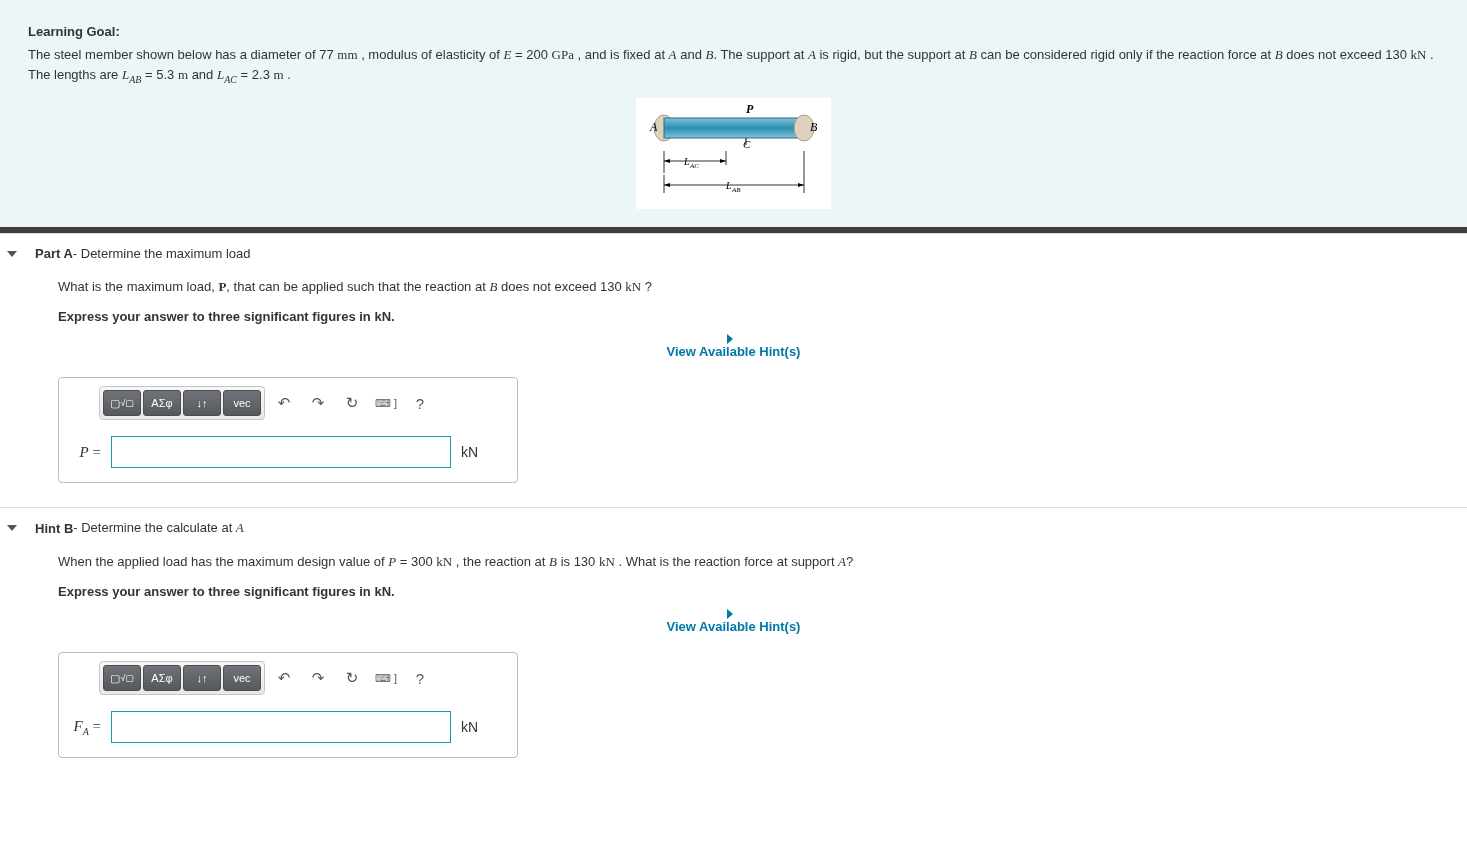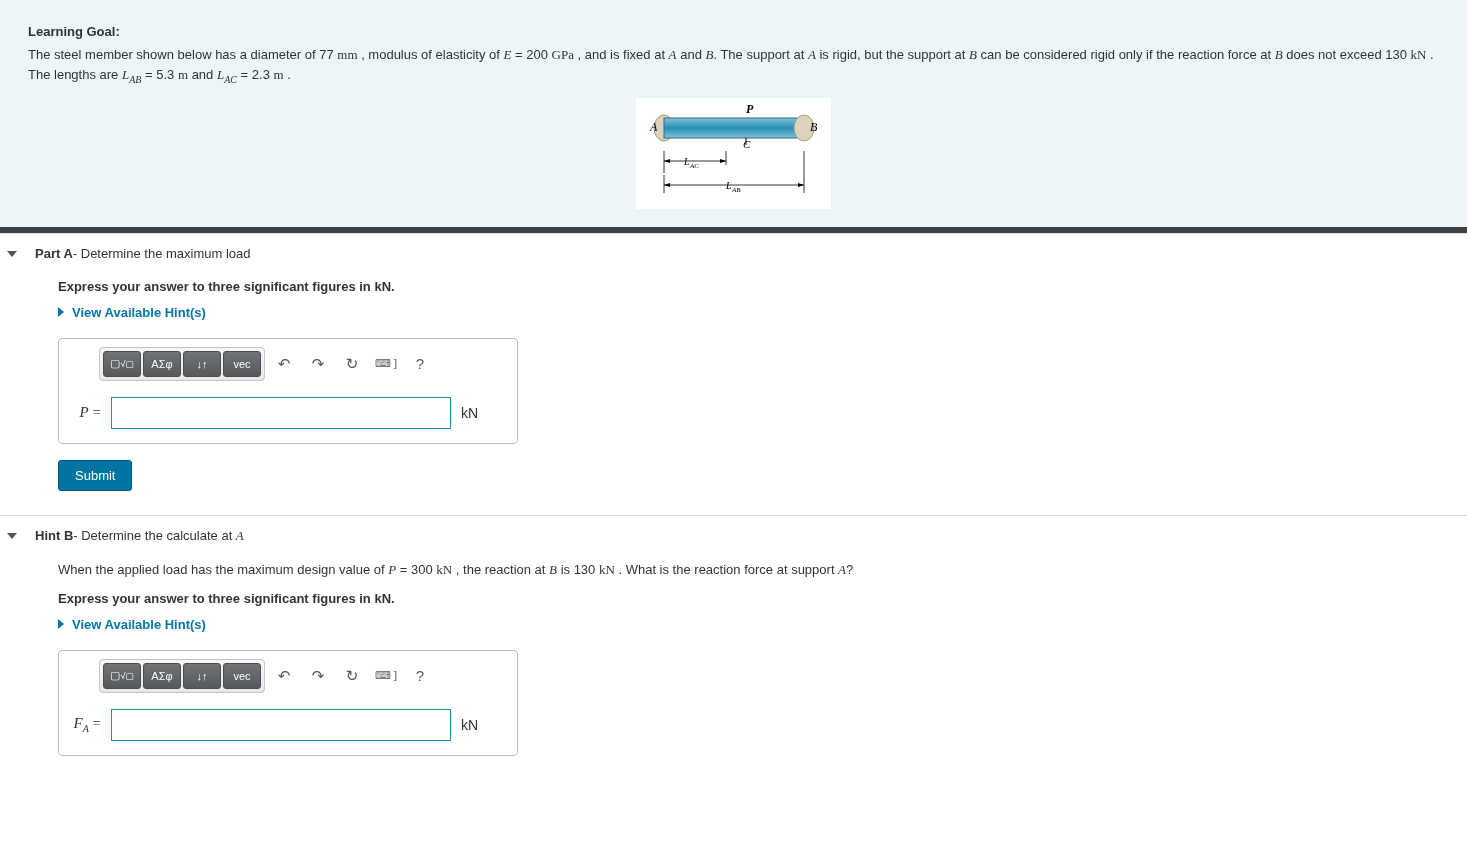--- a/index.html
+++ b/index.html
@@ -14,21 +14,21 @@
 .figure { display: inline-block; background: #fff; padding: 5px 10px 8px; }
 .fig-svg { width: 175px; height: 95px; }
 .part { border-top: 1px solid #e0e0e0; }
 .part-header { display: flex; align-items: center; padding: 12px 7px; font-size: 13px; }
 .part-arrow { width: 0; height: 0; border-left: 5px solid transparent; border-right: 5px solid transparent; border-top: 6px solid #555; margin-right: 18px; }
 .part-title { font-weight: bold; }
 .part-subtitle { font-weight: normal; margin-left: 0; }
 .part-body { padding: 4px 58px 24px; }
 .q-text { margin-bottom: 10px; font-size: 13px; line-height: 1.5; }
 .q-bold { font-weight: bold; margin-bottom: 8px; }
-.hints-link { color: #0077a8; font-weight: bold; cursor: pointer; font-size: 13px; display: flex; align-items: center; margin-bottom: 18px; }
+.hints-link { color: #0077a8; font-weight: bold; cursor: pointer; font-size: 13px; display: flex; align-items: center; margin-bottom: 18px; flex-direction: column; }
 .hints-arrow { width: 0; height: 0; border-top: 5px solid transparent; border-bottom: 5px solid transparent; border-left: 6px solid #0077a8; margin-right: 8px; }
 .answer-box { border: 1px solid #bbb; border-radius: 4px; display: inline-block; min-width: 460px; background: #fff; }
 .toolbar-row { display: flex; align-items: center; gap: 4px; padding: 8px 10px 6px 40px; }
 .toolbar-group { background: linear-gradient(#f8f8f8,#e8e8e8); border: 1px solid #c5c5c5; border-radius: 4px; display: flex; align-items: center; padding: 2px; }
 .tb-btn { background: linear-gradient(#707478,#55595d); color: #fff; border: 1px solid #4a4e52; border-radius: 3px; height: 26px; min-width: 38px; display: flex; align-items: center; justify-content: center; font-size: 11px; cursor: pointer; margin: 1px; }
 .tb-btn.light { background: transparent; color: #555; border: none; font-size: 15px; min-width: 28px; }
 .input-row { display: flex; align-items: center; padding: 10px 14px 14px; gap: 10px; }
 .var-label { font-style: italic; font-family: 'Times New Roman', serif; font-size: 15px; min-width: 28px; text-align: right; }
 .answer-input { border: 1px solid #1b95b3; height: 32px; width: 340px; padding: 4px 8px; font-size: 13px; background: #fff; }
 .unit-label { font-size: 14px; }
@@ -83,20 +83,23 @@
   </div>
 </div>
 
 <div class="part">
   <div class="part-header">
     <div class="part-arrow"></div>
     <span class="part-title">Part A</span>
     <span class="part-subtitle"> - Determine the maximum load</span>
   </div>
   <div class="part-body">
+    <div class="q-text">
+      <span>What is the maximum load, </span><span class="serif" style="font-weight:bold">P</span><span>, that can be applied such that the reaction at </span><span class="it serif" style="font-style:italic">B</span><span> does not exceed 130 </span><span class="serif">kN</span><span> ?</span>
+    </div>
     <div class="q-text q-bold">Express your answer to three significant figures in kN.</div>
     <div class="hints-link">
       <div class="hints-arrow"></div>
       <span>View Available Hint(s)</span>
     </div>
     <div class="answer-box">
       <div class="toolbar-row">
         <div class="toolbar-group">
           <div class="tb-btn">
               <span>▢</span>
@@ -111,21 +114,20 @@
         <div class="tb-btn light">↻</div>
         <div class="tb-btn light" style="font-size:11px">⌨ ]</div>
         <div class="tb-btn light">?</div>
       </div>
       <div class="input-row">
         <span class="var-label"><span>P</span><span style="font-style:normal"> =</span></span>
         <input type="text" class="answer-input" style="">
         <span class="unit-label">kN</span>
       </div>
     </div>
-    <div><button class="submit-btn">Submit</button></div>
   </div>
 </div>
 
 <div class="part">
   <div class="part-header">
     <div class="part-arrow"></div>
     <span class="part-title">Hint B</span>
     <span class="part-subtitle"><span> - Determine the calculate at </span><span class="serif" style="font-style:italic">A</span></span>
   </div>
   <div class="part-body">

